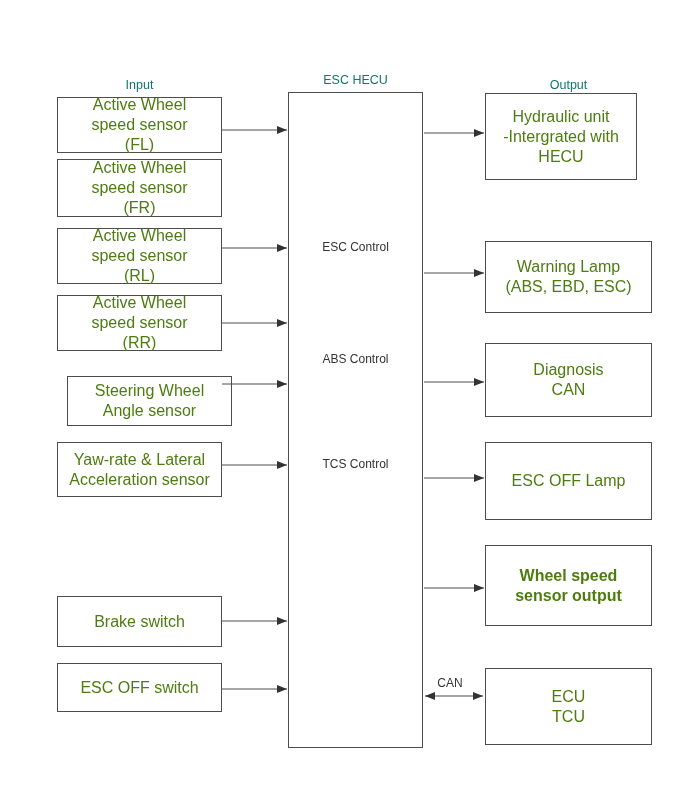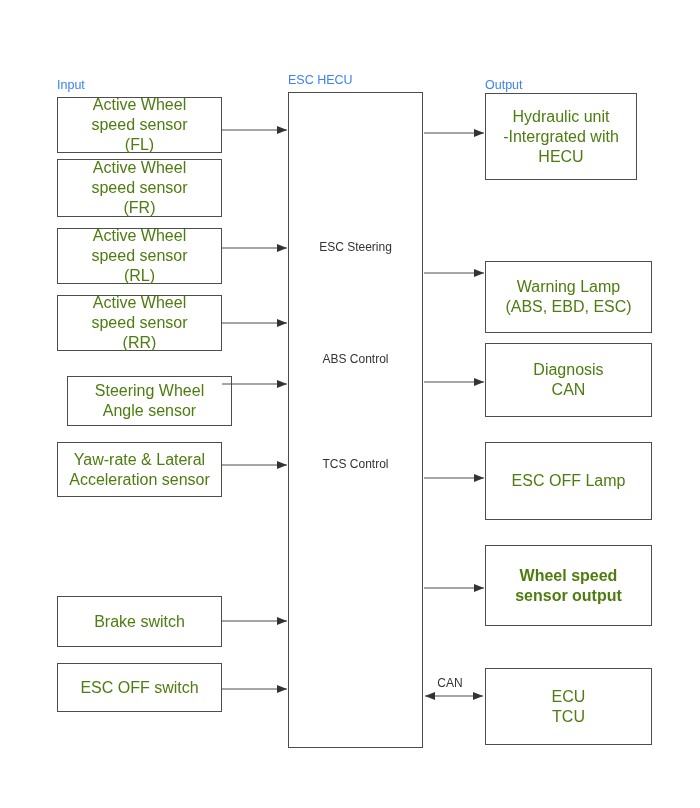--- a/index.html
+++ b/index.html
@@ -10,21 +10,22 @@
     height: 808px;
     background: #ffffff;
     font-family: "Liberation Sans", sans-serif;
     color: #333333;
     overflow: hidden;
   }
   .col-header {
     position: absolute;
     font-size: 12.5px;
     line-height: 16px;
-    color: #3b82f6;
+    text-align: center;
+    color: #0f766e;
   }
   .box {
     position: absolute;
     border: 1px solid #4d4d4d;
     background: #ffffff;
     display: flex;
     align-items: center;
     justify-content: center;
     text-align: center;
     font-size: 16px;
@@ -86,27 +87,27 @@
 speed sensor
 (RR)</div>
   <div class="box" style="left:67px; top:361px; width:165px; height:50px;margin-top:15px;">Steering Wheel
 Angle sensor</div>
   <div class="box" style="left:57px; top:442px; width:165px; height:55px;">Yaw-rate &amp; Lateral
 Acceleration sensor</div>
   <div class="box" style="left:57px; top:596px; width:165px; height:51px;">Brake switch</div>
   <div class="box" style="left:57px; top:663px; width:165px; height:49px;">ESC OFF switch</div>
 
   <div class="hecu-box"></div>
-  <div class="hecu-fn" style="top:237px;">ESC Steering</div>
+  <div class="hecu-fn" style="top:237px;">ESC Control</div>
   <div class="hecu-fn" style="top:349px;">ABS Control</div>
   <div class="hecu-fn" style="top:454px;">TCS Control</div>
 
   <div class="box" style="left:485px; top:93px;  width:152px; height:87px;">Hydraulic unit
 -Intergrated with HECU</div>
-  <div class="box" style="left:485px; top:241px; width:167px; height:72px;margin-top:20px;">Warning Lamp
+  <div class="box" style="left:485px; top:241px; width:167px; height:72px;">Warning Lamp
 (ABS, EBD, ESC)</div>
   <div class="box" style="left:485px; top:343px; width:167px; height:74px;">Diagnosis
 CAN</div>
   <div class="box" style="left:485px; top:442px; width:167px; height:78px;">ESC OFF Lamp</div>
   <div class="box" style="left:485px; top:545px; width:167px; height:81px;font-weight:bold;">Wheel speed
 sensor output</div>
   <div class="box" style="left:485px; top:668px; width:167px; height:77px;">ECU
 TCU</div>
 
   <div class="can-label">CAN</div>

